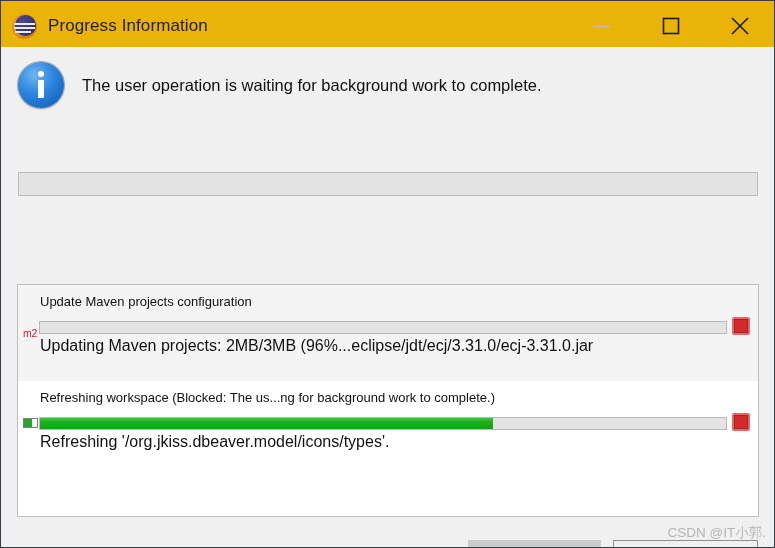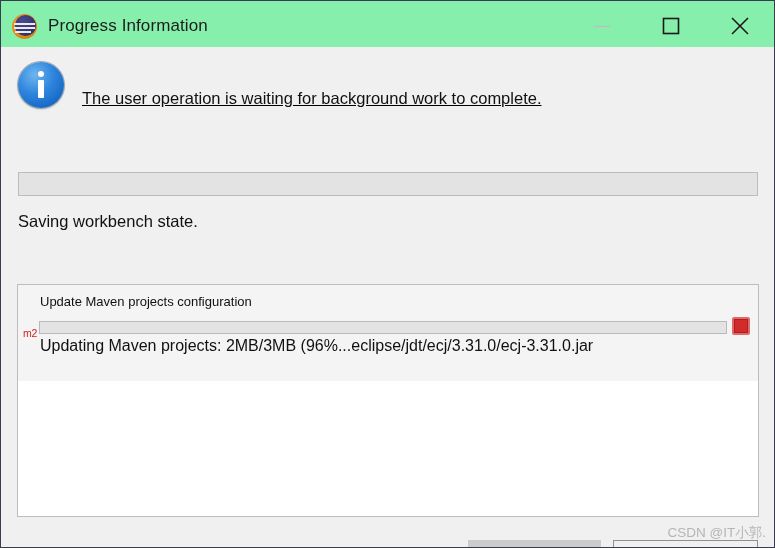--- a/index.html
+++ b/index.html
@@ -20,21 +20,21 @@
     box-sizing: border-box;
     overflow: hidden;
   }
 
   
   #titlebar {
     position: absolute;
     left: 0; top: 0;
     width: 100%;
     height: 50px;
-    background: #86efac;
+    background: #eab308;
     display: flex;
     align-items: center;
     box-sizing: border-box;
     text-align: right;
   }
   #title-left {
     display: flex;
     align-items: center;
     padding-left: 11px;
     flex: 1 1 auto;
@@ -99,22 +99,21 @@
     left: 0; top: 46px;
     width: 775px;
     height: 502px;
     background: #f0f0f0;
   }
 
   #message-row {
     position: absolute;
     left: 17px; top: 15px;
     display: flex;
-    align-items: flex-end;
-    text-decoration: underline;
+    align-items: center;
   }
   .info-icon {
     width: 46px; height: 46px;
     border-radius: 50%;
     background: radial-gradient(circle at 36% 28%, #6fb6ee 0%, #2f86dd 42%, #1668c4 78%, #0d4e9e 100%);
     box-shadow: 0 0 0 1px #9fa7af, 0 1px 2px rgba(0,0,0,.35);
     position: relative;
     flex: 0 0 auto;
   }
   .info-icon .dot {
@@ -328,34 +327,42 @@
         <span class="dot"></span>
         <span class="stem"></span>
       </div>
       <div id="message-text">The user operation is waiting for background work to complete.</div>
     </div>
 
     <div id="main-progress">
       <div id="main-progress-fill" style="width: 0%;"></div>
     </div>
 
-    <div id="sub-task-text">Saving workbench state.</div>
 
     <div id="details-panel">
 
       <div class="task-row shaded">
         <div class="m2-badge">m2</div>
         <div class="task-title">Update Maven projects configuration</div>
         <div class="task-bar">
           <div class="fill zero"></div>
         </div>
         <div class="task-sub">Updating Maven projects: 2MB/3MB (96%...eclipse/jdt/ecj/3.31.0/ecj-3.31.0.jar</div>
         <div class="stop-btn"></div>
       </div>
 
+      <div class="task-row plain">
+        <div class="refresh-badge"></div>
+        <div class="task-title">Refreshing workspace (Blocked: The us...ng for background work to complete.)</div>
+        <div class="task-bar">
+          <div class="fill" id="task2-fill" style="width: 66%;"></div>
+        </div>
+        <div class="task-sub">Refreshing '/org.jkiss.dbeaver.model/icons/types'.</div>
+        <div class="stop-btn"></div>
+      </div>
 
     </div>
 
     <div id="footer">
       <div class="btn" id="cancel-button">Cancel</div>
       <div class="btn" id="details-button">&lt;&lt; Details</div>
     </div>
 
     <div id="watermark">CSDN @IT小郭.</div>
 

